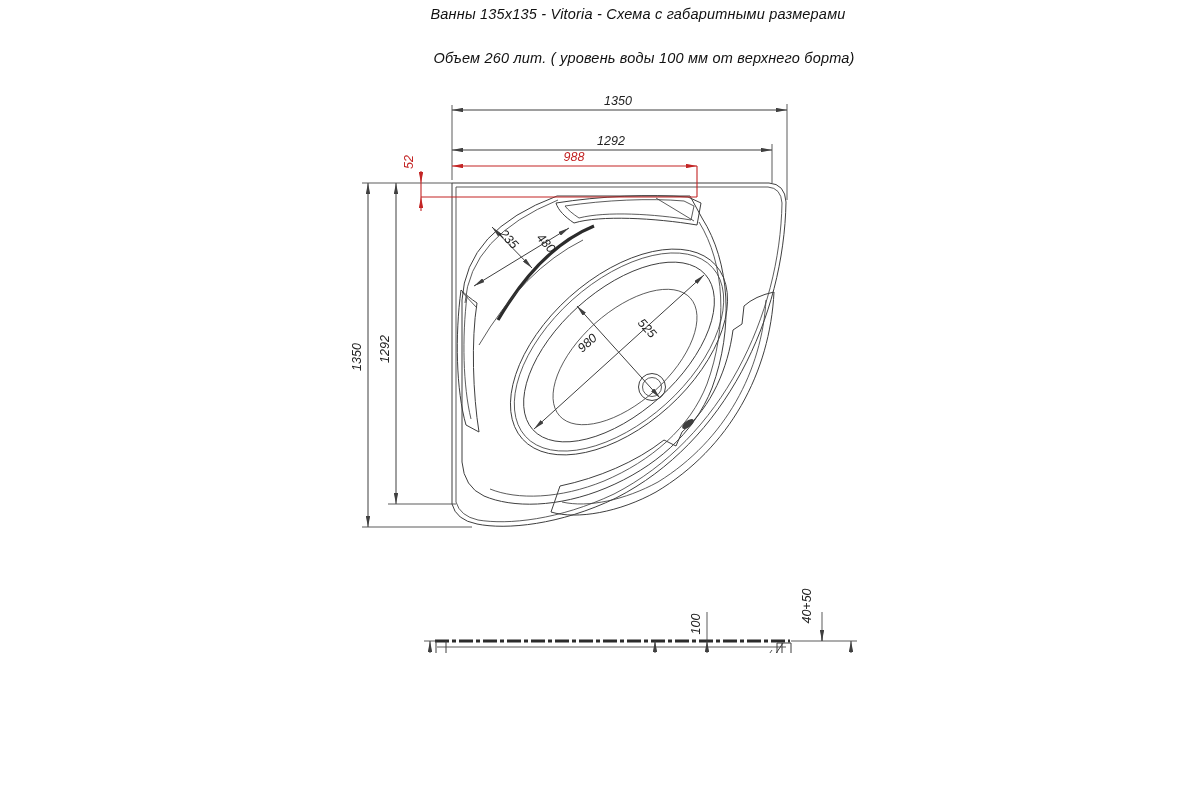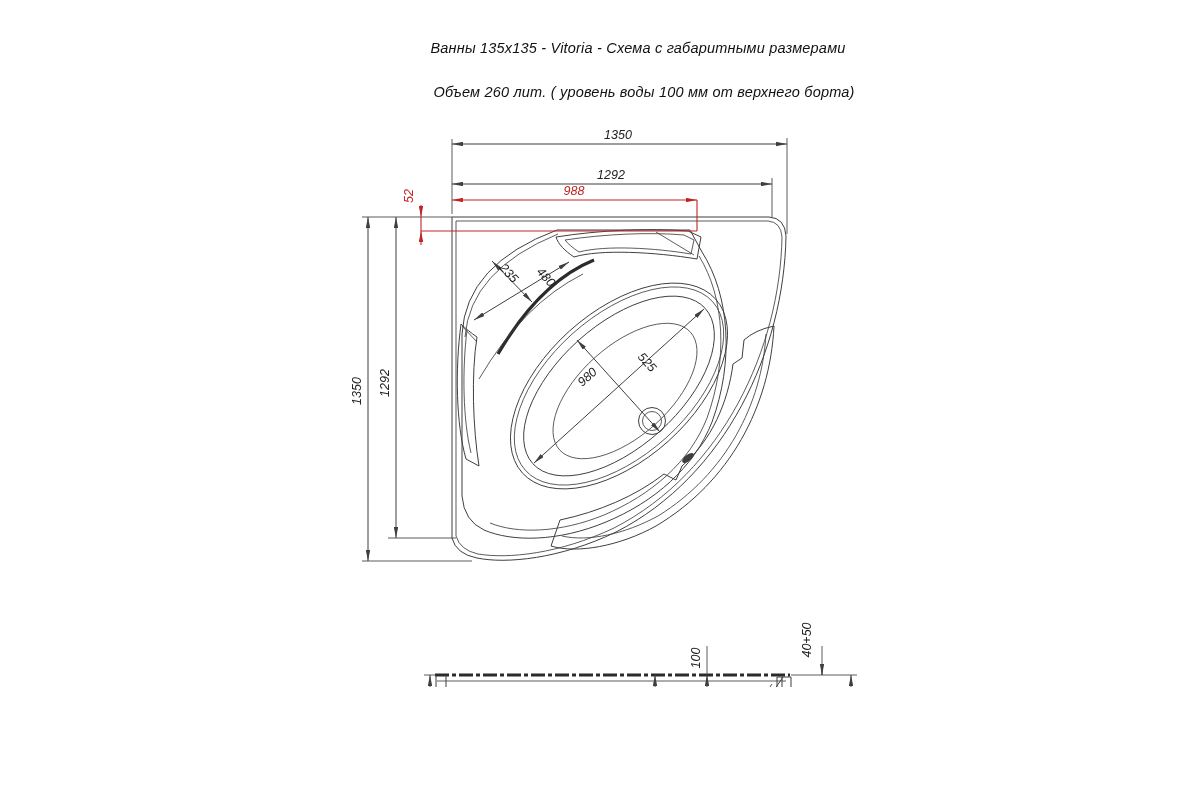--- a/index.html
+++ b/index.html
@@ -1,17 +1,17 @@
 <!DOCTYPE html>
 <html><head>
 <meta charset="utf-8">
 <style>
   html,body{margin:0;padding:0;background:#ffffff;}
   .stage{position:relative;width:1200px;height:653px;background:#ffffff;overflow:hidden;
-         font-family:"Liberation Sans", sans-serif;margin-top:34px;}
+         font-family:"Liberation Sans", sans-serif;}
   .title{position:absolute;top:6px;left:74px;width:1128px;text-align:center;
          font-style:italic;font-size:14.5px;color:#111;letter-spacing:.2px;}
   .subtitle{position:absolute;top:50px;left:80px;width:1128px;text-align:center;
          font-style:italic;font-size:14.5px;color:#111;letter-spacing:.2px;}
   svg{position:absolute;left:0;top:0;}
   svg *{vector-effect:non-scaling-stroke;}
   .ln{stroke:#3f3f3f;fill:none;stroke-width:1;}
   .ln2{stroke:#3f3f3f;fill:none;stroke-width:.85;}
   .thick{stroke:#2b2b2b;fill:none;stroke-width:3.2;}
   .dash{stroke:#3f3f3f;fill:none;stroke-width:.9;stroke-dasharray:6 3.5;}

